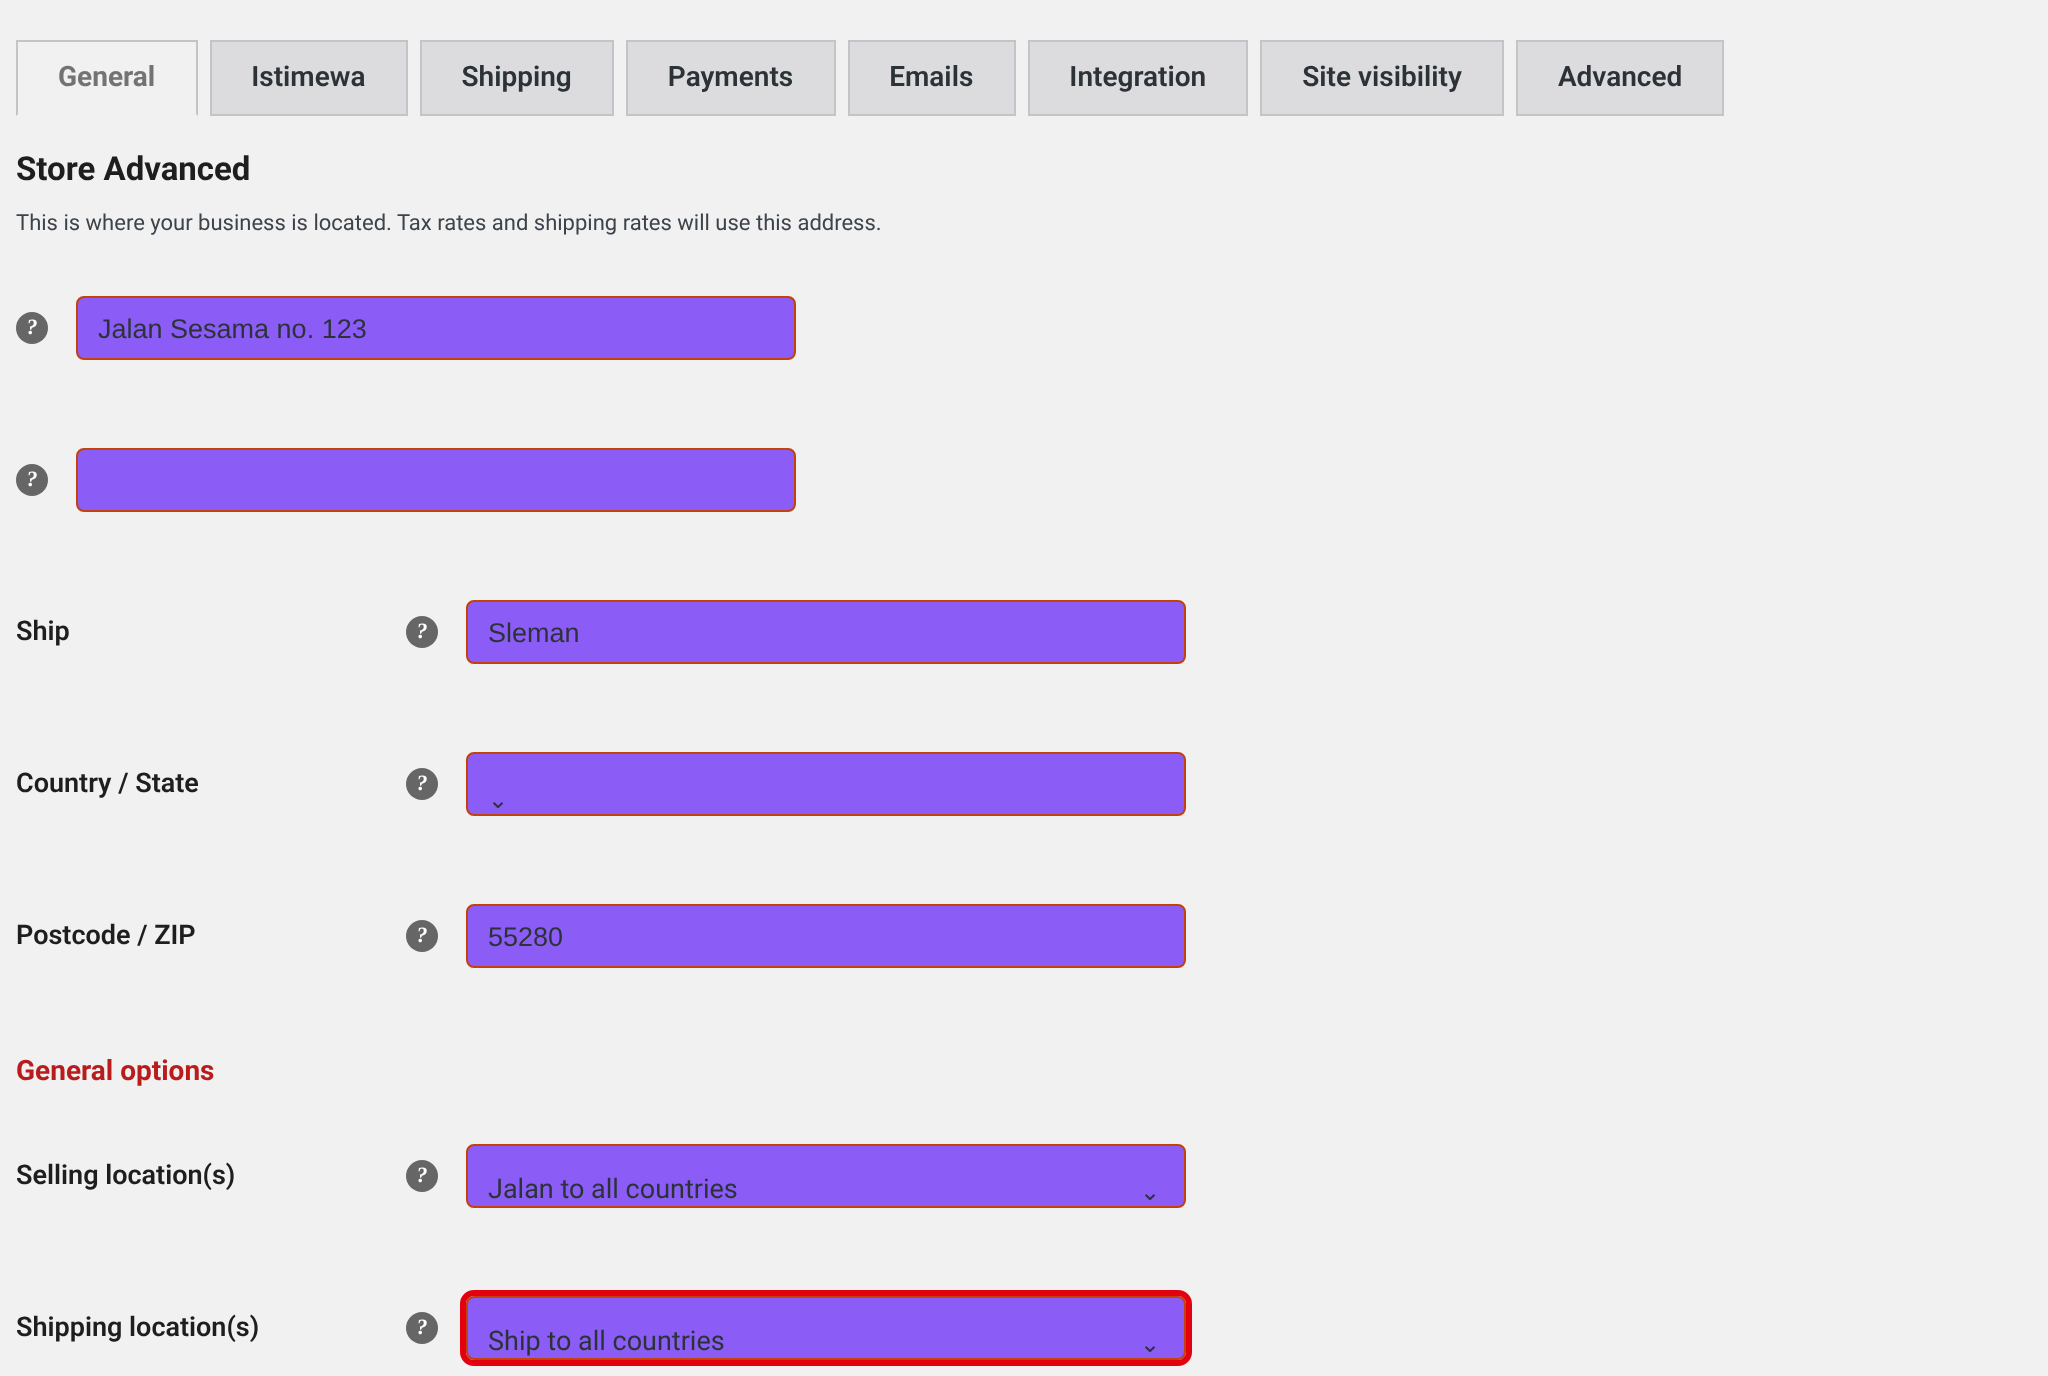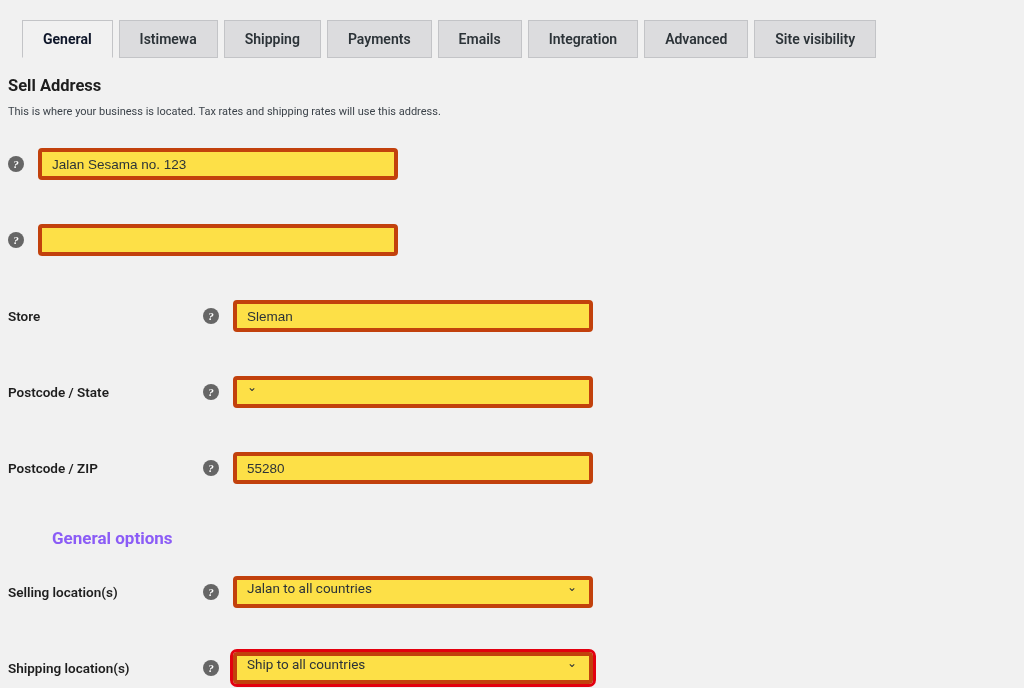--- a/index.html
+++ b/index.html
@@ -22,23 +22,22 @@
       padding: 10px 20px;
       font-size: 14px;
       color: #2c3338;
       cursor: pointer;
       font-weight: 600;
       border-radius: 0;
     }
     .tab.active {
       background: #f1f1f1;
       border-bottom: 1px solid #f1f1f1;
-      color: #0f172a;
+      color: #737373;
       font-weight: 700;
-      margin-left: 14px;
     }
     h3.section-title {
       font-size: 16.5px;
       font-weight: 700;
       margin-bottom: 10px;
       color: #1e1e1e;
     }
     p.section-desc {
       font-size: 11px;
       color: #3c434a;
@@ -67,28 +66,28 @@
       text-align: center;
       margin-right: 14px;
       flex-shrink: 0;
       font-weight: 700;
       font-family: Georgia, serif;
       font-style: italic;
     }
     .text-input, .select-box {
       width: 360px;
       height: 32px;
-      border: 4px solid #c2410c;
+      border: 1px solid #c2410c;
       border-radius: 4px;
-      background: #fde047;
+      background: #8b5cf6;
       padding: 0 10px;
       font-size: 13.5px;
       color: #2c3338;
       display: flex;
-      align-items: flex-start;
+      align-items: flex-end;
       justify-content: space-between;
       position: relative;
     }
     .select-box .chevron {
       font-size: 12px;
       color: #2c3338;
       margin-right: 2px;
     }
     .highlight {
       outline: 3px solid #e3000f;
@@ -97,69 +96,68 @@
     .text-input input {
       border: none;
       outline: none;
       width: 100%;
       height: 100%;
       font-size: 13.5px;
       color: #2c3338;
       background: transparent;
     }
     h3.general-options {
-      font-size: 17px;
+      font-size: 14px;
       font-weight: 700;
       margin-top: 4px;
       margin-bottom: 28px;
-      color: #8b5cf6;
-      margin-left: 44px;
+      color: #b91c1c;
     }
   </style>
 </head>
 <body>
 
 <div class="tabs">
   <div class="tab active">General</div>
   <div class="tab">Istimewa</div>
   <div class="tab">Shipping</div>
   <div class="tab">Payments</div>
   <div class="tab">Emails</div>
   <div class="tab">Integration</div>
+  <div class="tab">Site visibility</div>
   <div class="tab">Advanced</div>
-  <div class="tab">Site visibility</div>
 </div>
 
-<h3 class="section-title">Sell Address</h3>
+<h3 class="section-title">Store Advanced</h3>
 <p class="section-desc">This is where your business is located. Tax rates and shipping rates will use this address.</p>
 
 <div class="form-row">
   <div class="help-icon">?</div>
   <div class="text-input">
     <input type="text" value="Jalan Sesama no. 123" style="">
   </div>
 </div>
 
 <div class="form-row">
   <div class="help-icon">?</div>
   <div class="text-input">
     <input type="text" value="" style="">
   </div>
 </div>
 
 <div class="form-row">
-  <div class="form-label">Store</div>
+  <div class="form-label">Ship</div>
   <div class="help-icon">?</div>
   <div class="text-input">
     <input type="text" value="Sleman" style="">
   </div>
 </div>
 
 <div class="form-row">
-  <div class="form-label">Postcode / State</div>
+  <div class="form-label">Country / State</div>
   <div class="help-icon">?</div>
   <div class="select-box">
     <span class="chevron">⌄</span>
   </div>
 </div>
 
 <div class="form-row">
   <div class="form-label">Postcode / ZIP</div>
   <div class="help-icon">?</div>
   <div class="text-input">

